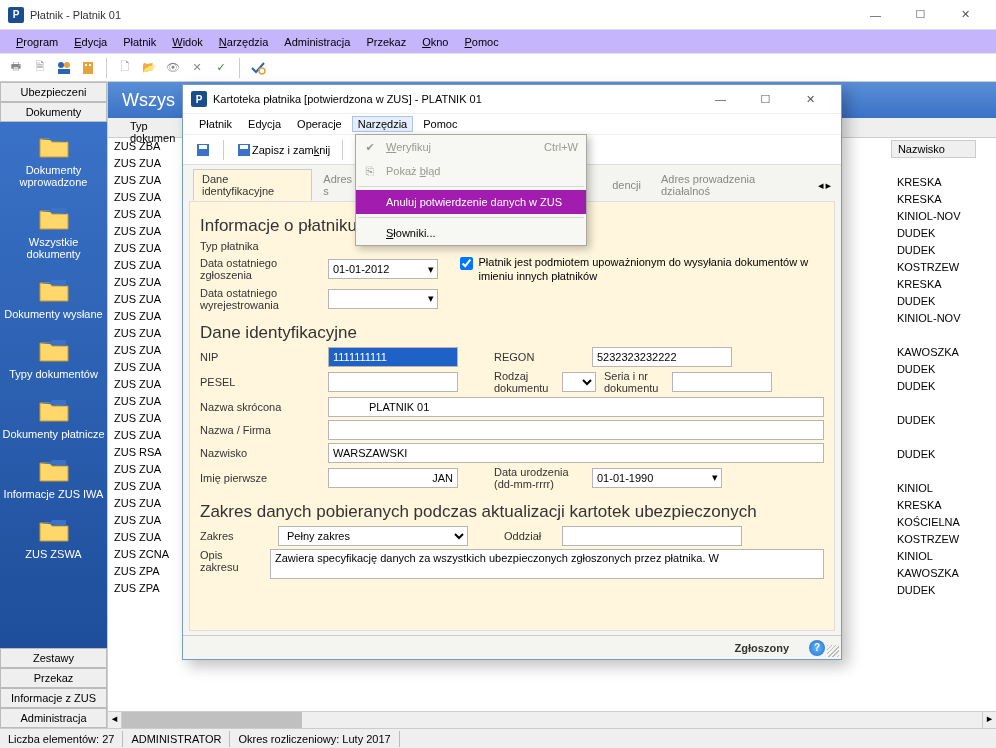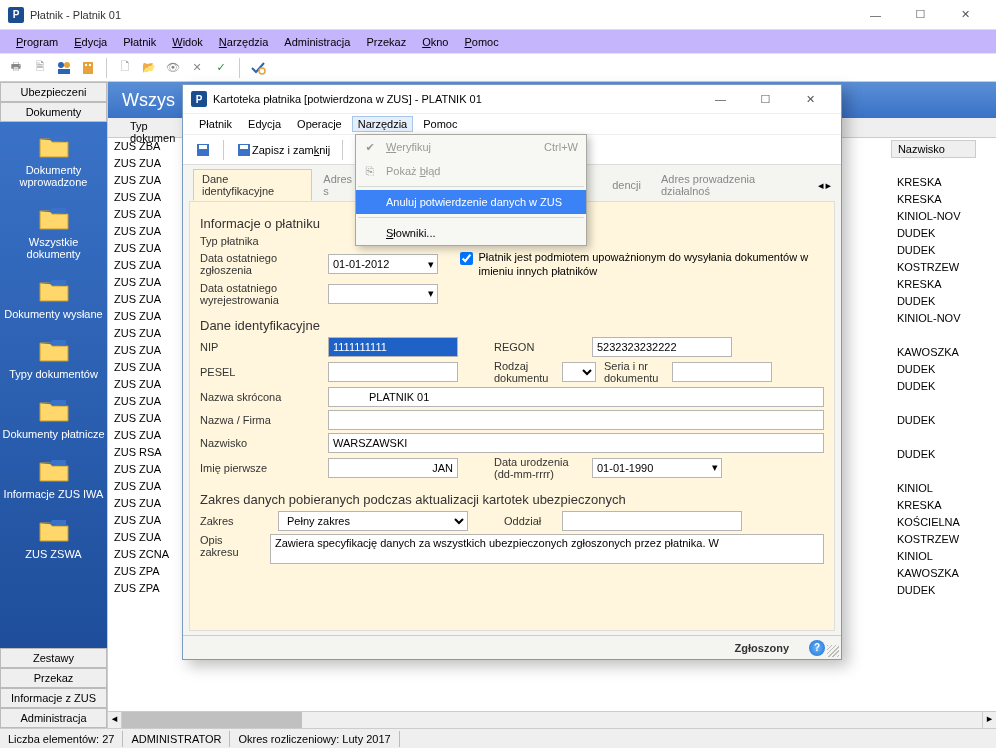--- a/index.html
+++ b/index.html
@@ -50,41 +50,41 @@
 .modal .m-toolbar { height:30px; background:#fff; display:flex; align-items:center; padding:0 6px; gap:6px; border-bottom:1px solid #ddd;}
 .m-btn { display:flex; align-items:center; padding:2px 6px; }
 .m-btn svg { width:16px; height:16px; }
 .modal-tabs { display:flex; align-items:center; padding:4px 10px 0; gap:2px; background:#f4f4f0;}
 .modal-tab { padding:3px 8px; border:1px solid transparent; color:#333; }
 .modal-tab.active { background:#fff6dd; border:1px solid #ccc; border-bottom-color:#fff6dd; }
 .modal-tab.disabled { color:#888; }
 .tab-arrows { margin-left:auto; display:flex; gap:2px; font-size:10px; }
 .tab-arrows span { cursor:pointer; }
 .modal-body { flex:1; background:#fff6dd; margin:0 6px 4px; border:1px solid #ddd; padding:8px 10px; overflow:hidden; position:relative;}
-.fs-title { font-size:13px; color:#333; margin:6px 0 4px; }
+.fs-title { font-size:17px; color:#333; margin:6px 0 4px; }
 .row { display:flex; align-items:center; margin:3px 0; gap:8px; }
 .row .lbl { width:120px; color:#333; }
 .row .lbl2 { width:90px; color:#333; }
 input.tf, select.tf { border:1px solid #b5b5b5; padding:2px 4px; background:#fff; height:20px; }
 input.tf.sel { background:#1e62c8; color:#fff; }
 textarea.ta { border:1px solid #b5b5b5; padding:2px 4px; background:#fff; width:100%; height:30px; resize:none; }
 .chk { display:flex; align-items:flex-start; gap:6px; }
 .chk input { margin-top:2px; }
 .modal-status { height:24px; background:#f4f4f0; border-top:1px solid #ccc; display:flex; align-items:center; justify-content:flex-end; padding:0 16px; gap:20px;}
 .modal-status .badge { font-weight:bold; color:#333; }
 .help-ic { width:16px; height:16px; border-radius:50%; background:radial-gradient(#6bb7ff,#1a6fcf); color:#fff; display:flex; align-items:center; justify-content:center; font-size:10px; font-weight:bold;}
 .resize-grip { position:absolute; right:2px; bottom:2px; width:12px; height:12px; background: repeating-linear-gradient(135deg,#bbb,#bbb 1px,transparent 1px,transparent 3px);}
 
 .dropdown { position:absolute; left:355px; top:134px; width:232px; background:#f7f7f4; border:1px solid #a8a8a0; box-shadow: 3px 3px 8px rgba(0,0,0,.25); z-index:10;}
 .dropdown .dd-item { display:flex; align-items:center; padding:4px 8px 4px 30px; position:relative; height:24px;}
 .dropdown .dd-item.disabled { color:#9a9a94; }
 .dropdown .dd-item .dd-icon { position:absolute; left:6px; width:16px; height:16px; display:flex; align-items:center; justify-content:center; color:#9a9a94;}
 .dropdown .dd-item .short { margin-left:auto; color:#9a9a94; }
 .dropdown .dd-sep { height:1px; background:#d8d8d2; margin:3px 2px; }
-.dropdown .dd-item.hover { background:#3b82f6; color:#fff; }
+.dropdown .dd-item.hover { background:#a21caf; color:#fff; }
 .dropdown .dd-item .ul { text-decoration:underline; }
 </style>
 </head>
 <body>
 
 <div class="titlebar">
   <div class="app-icon">P</div>
   <div class="titlebar-title">Płatnik - Platnik 01</div>
   <div class="win-btns">
     <div class="win-btn">—</div>

